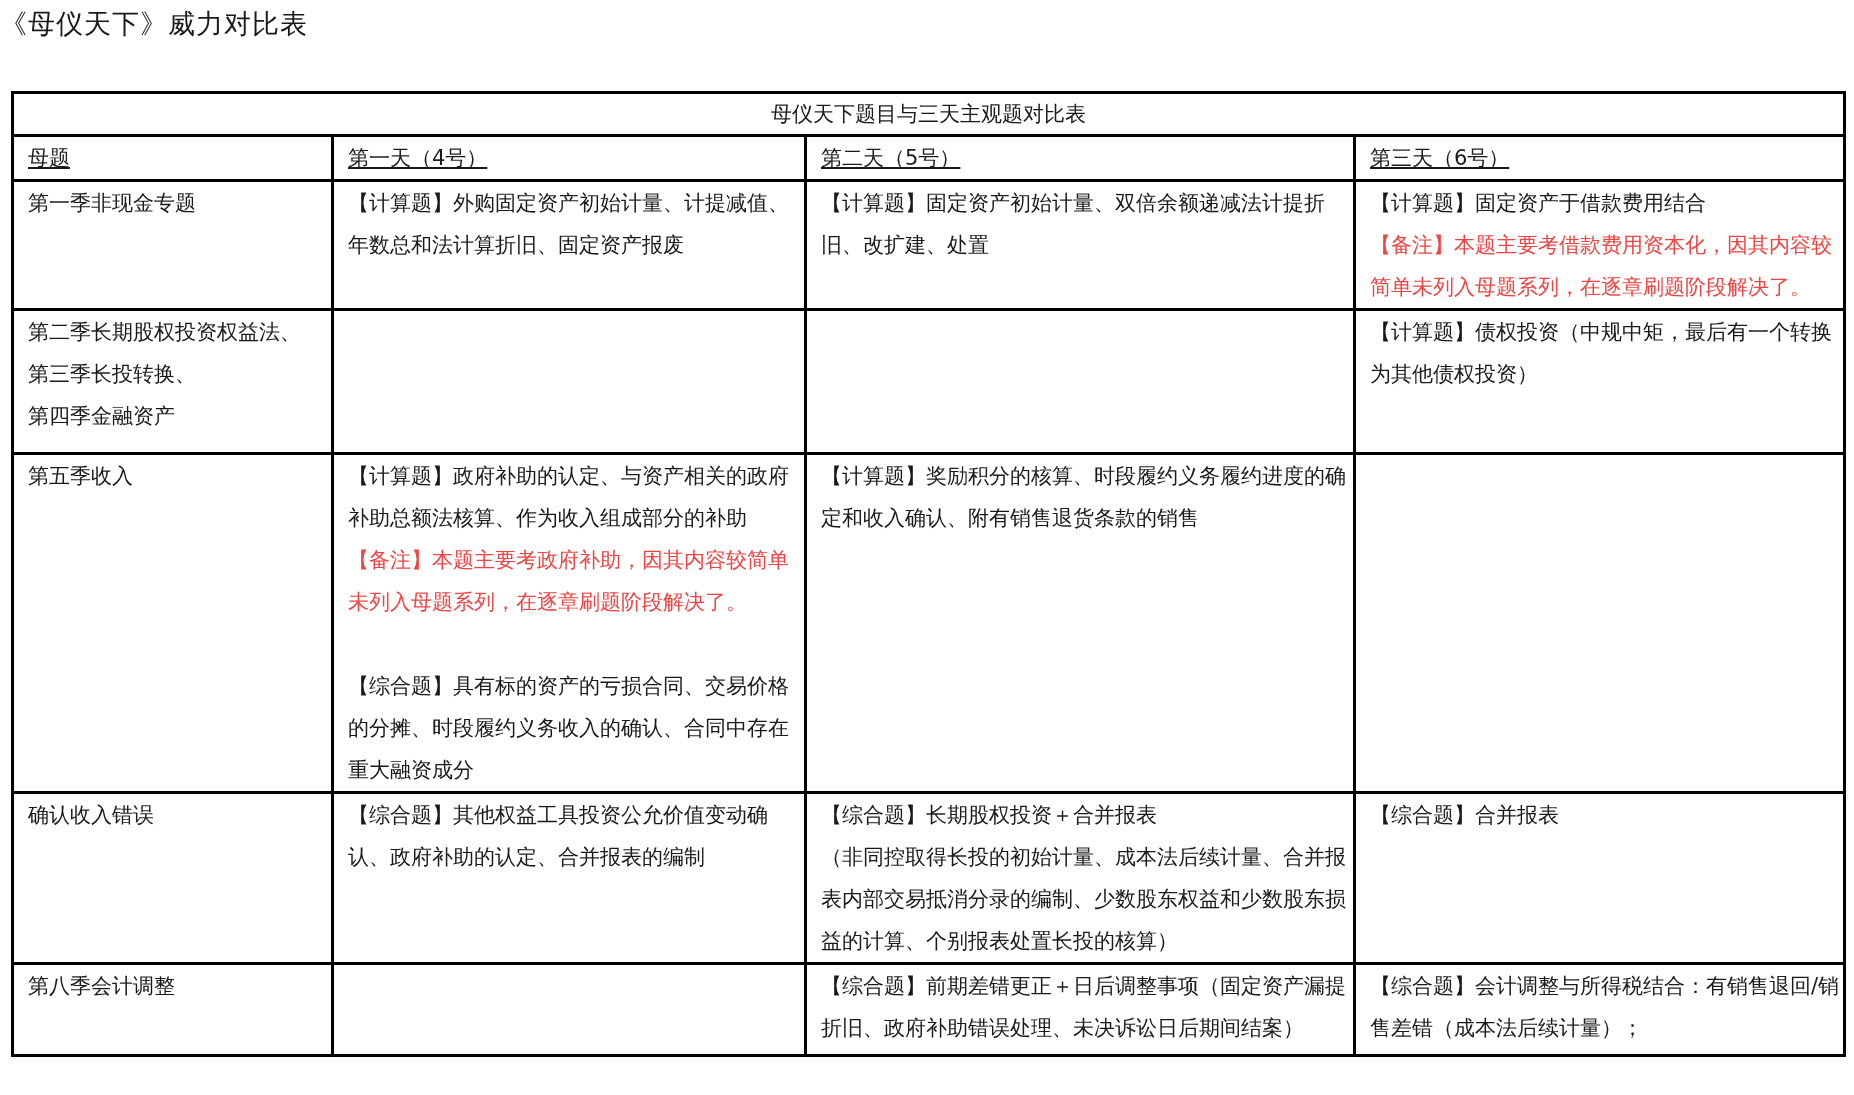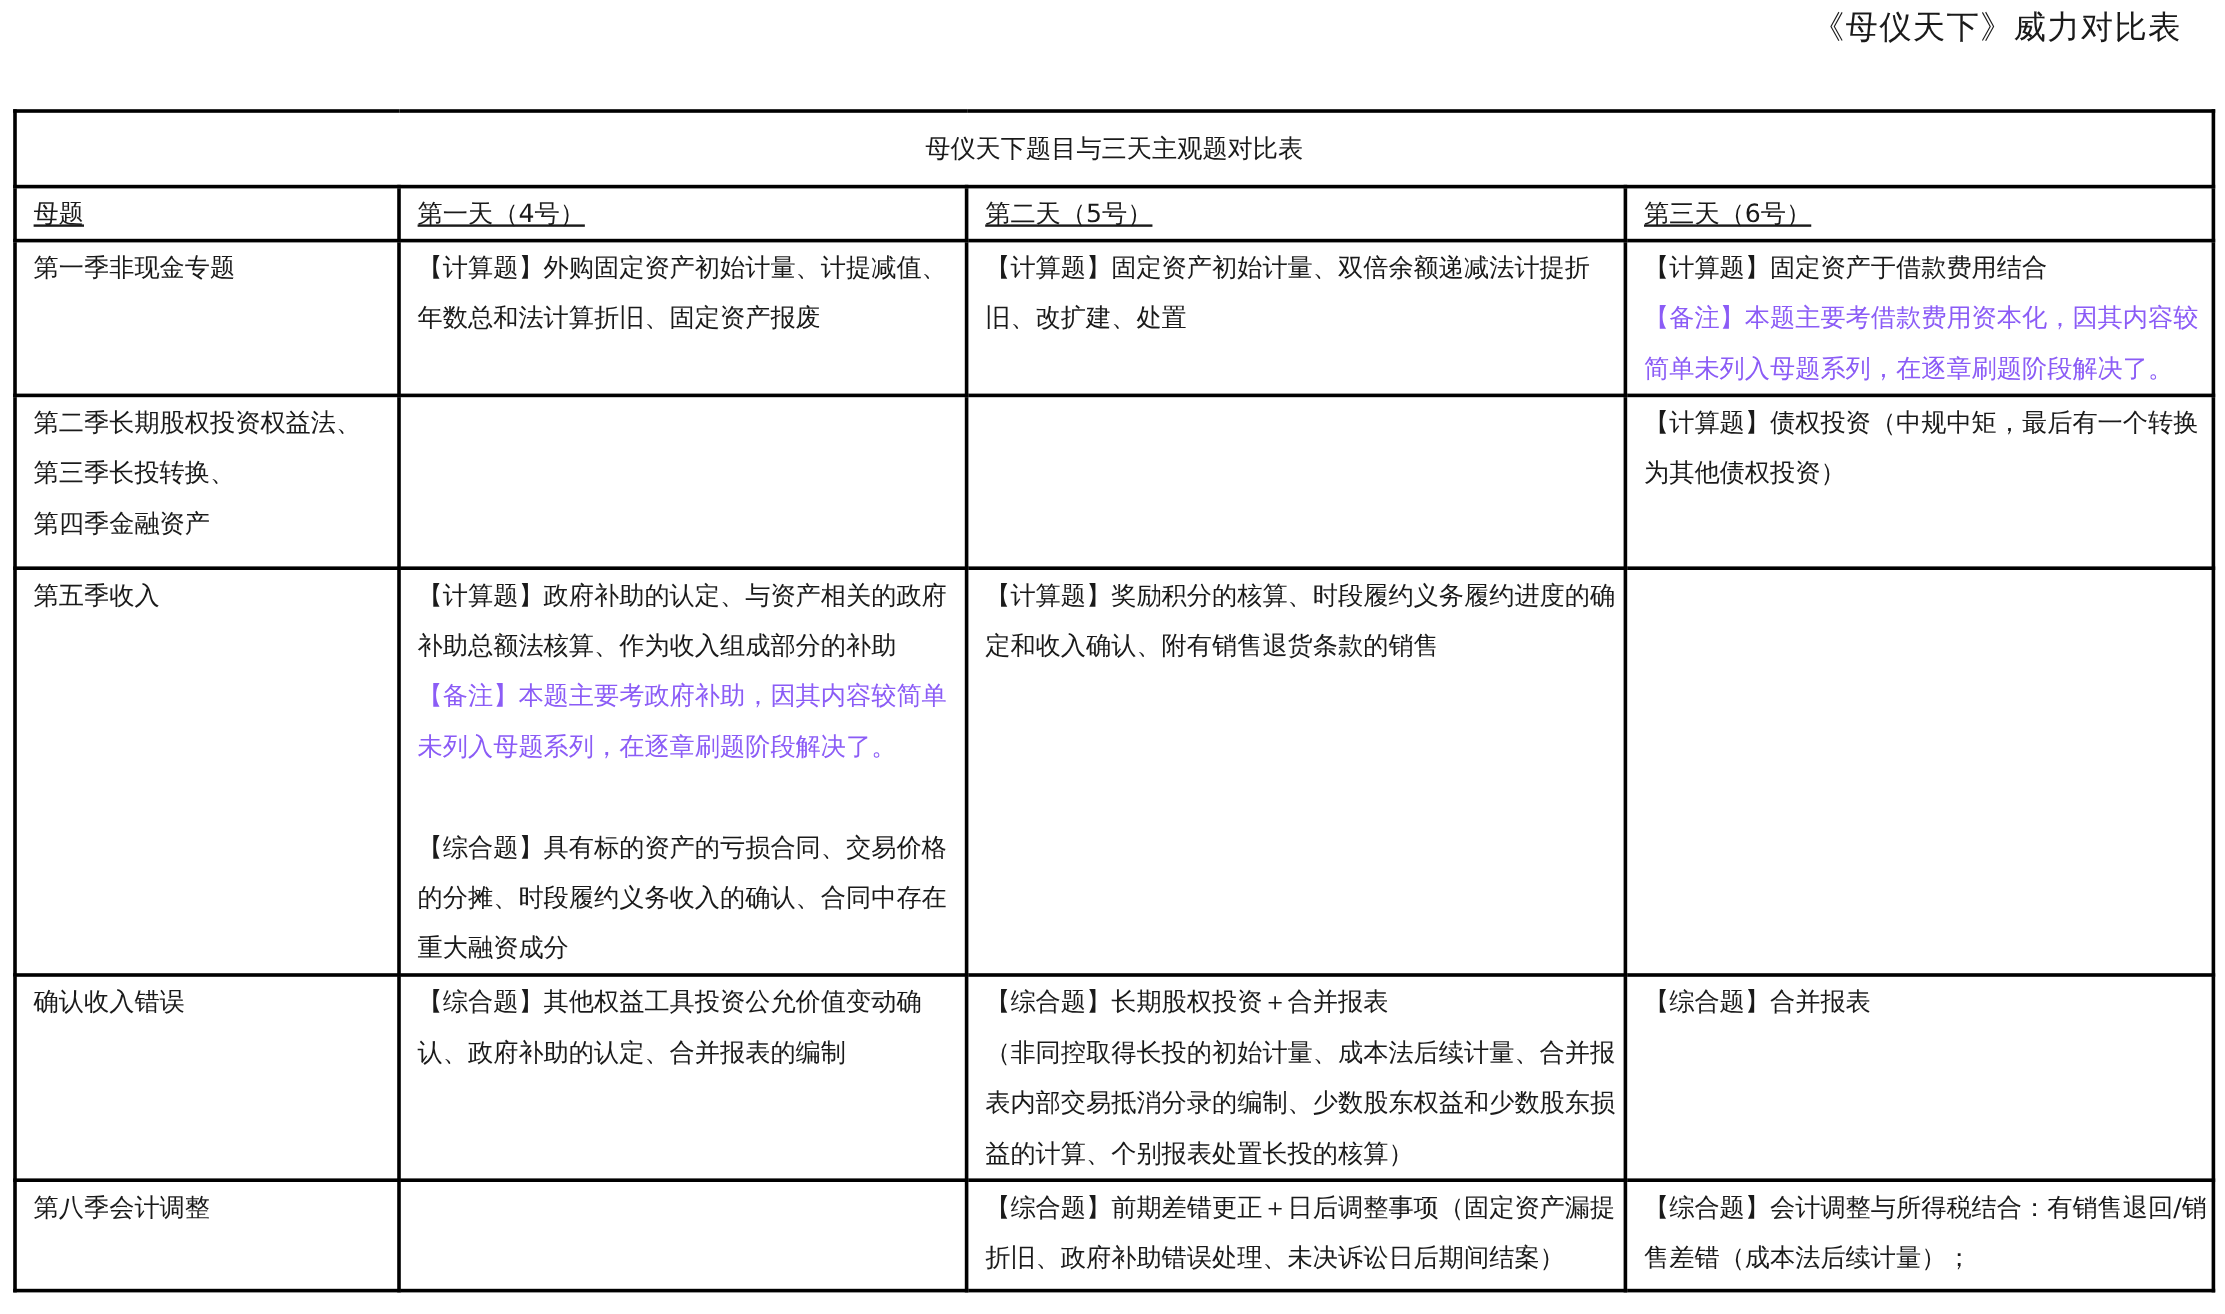--- a/index.html
+++ b/index.html
@@ -1,41 +1,41 @@
 <!DOCTYPE html>
 <html><head>
 <meta charset="utf-8">
 <style>
   html, body { margin: 0; padding: 0; background: #ffffff; }
   body {
     width: 1854px; height: 1095px; position: relative; overflow: hidden;
     font-family: "DejaVu Sans", "Liberation Sans", sans-serif; color: #1a1a1a;
   }
   .title {
-    position: absolute; left: 0; top: 4px; width: 1818px; text-align: right;
+    position: absolute; left: 0; top: 4px; width: 1818px; text-align: left;
     font-size: 27px; line-height: 40px; letter-spacing: 1px;
   }
   table.cmp {
     position: absolute; left: 11px; top: 91px;
     width: 1832px; border-collapse: collapse; table-layout: fixed;
   }
   table.cmp td {
     border: 3px solid #000; vertical-align: top;
     font-size: 21px; line-height: 42px; padding: 0 0 0 14px;
     word-break: break-all;
   }
-  table.cmp td.caption { text-align: center; padding: 10px; height: 39px; line-height: 40px; }
+  table.cmp td.caption { text-align: center; padding: 0; height: 39px; line-height: 40px; }
   tr.hdr td { height: 41px; line-height: 42px; text-decoration: underline; }
   tr.r1 td { height: 123px; }
   tr.r2 td { height: 141px; }
   tr.r3 td { height: 331px; }
   tr.r4 td { height: 39px; line-height: 40px; }
   tr.r5 td { height: 165px; }
   tr.r6 td { height: 89px; }
-  .note { color: #8b5cf6; }
+  .note { color: #ef4444; }
   .line { display: block; }
   .gap { display: block; height: 42px; }
 </style>
 </head>
 <body>
 
 <div class="title">《母仪天下》威力对比表</div>
 
 <table class="cmp">
   <colgroup>

